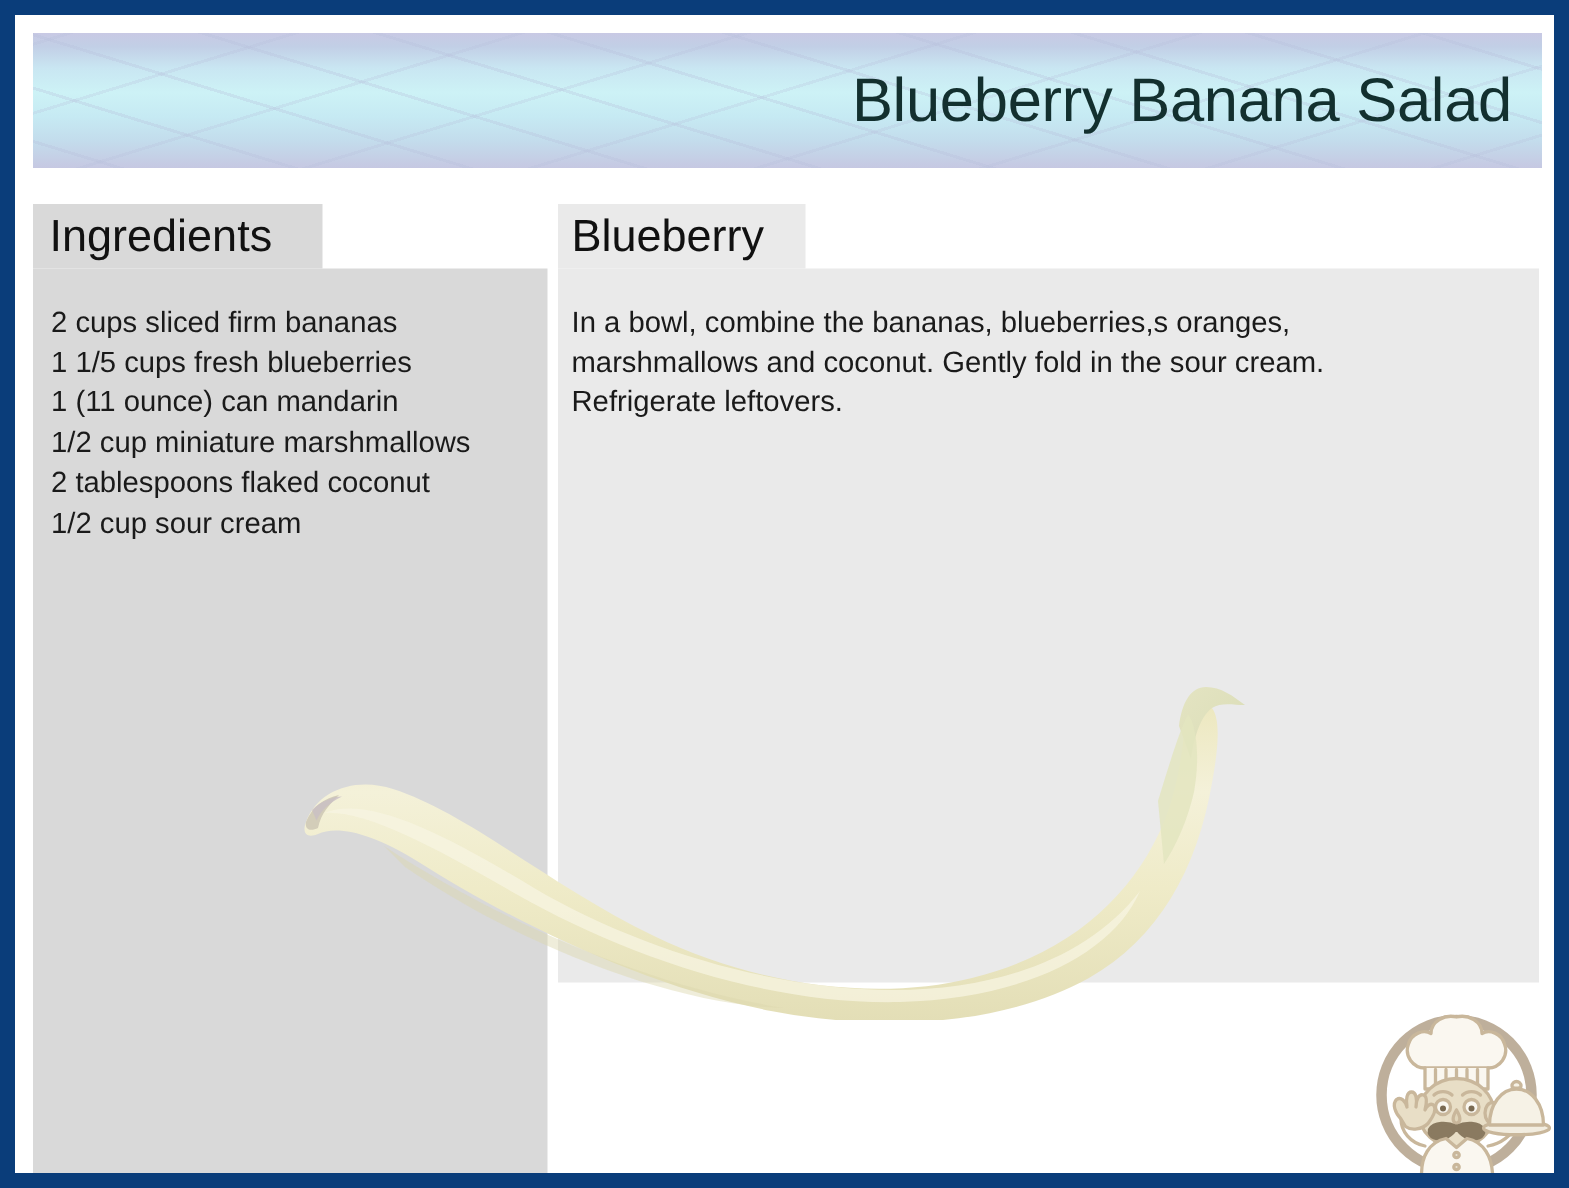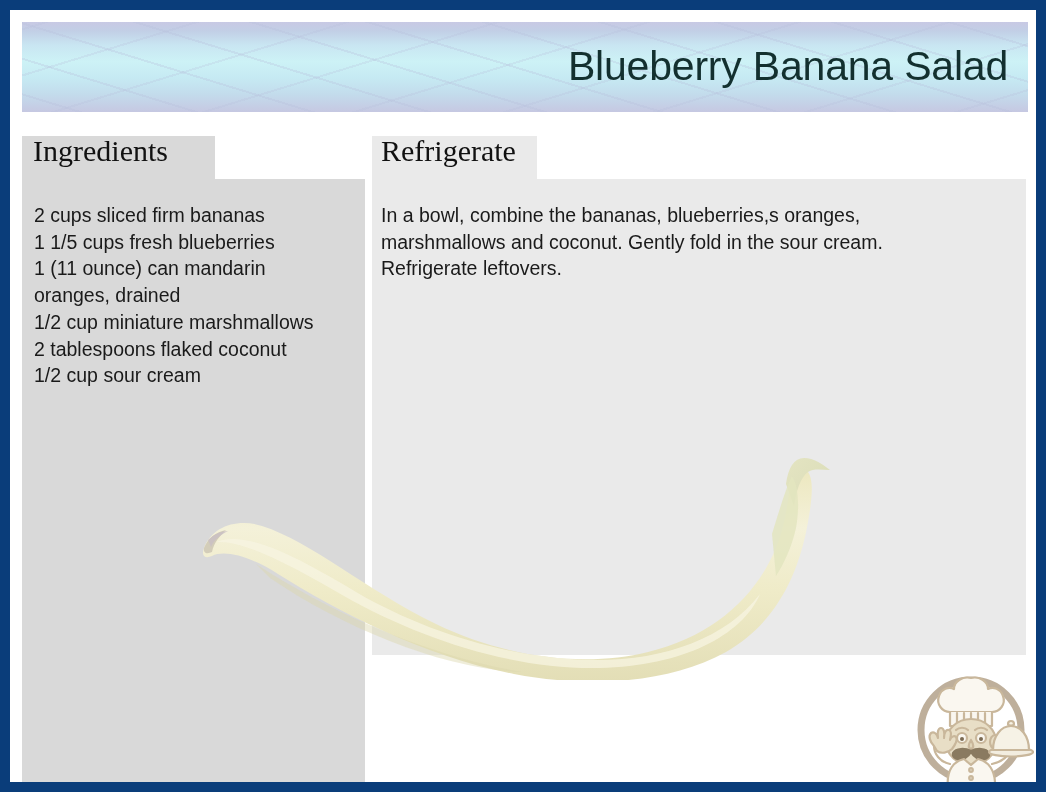--- a/index.html
+++ b/index.html
@@ -71,21 +71,21 @@
 
   
   .panel {
     position: absolute;
     box-sizing: border-box;
   }
   .panel-head {
     position: absolute;
     box-sizing: border-box;
     display: flex;
-    font-family: Liberation Serif, serif;
+    align-items: center;
   }
   .panel-head-label {
     font-size: 30px;
     color: #111111;
     line-height: 1;
     white-space: nowrap;
   }
 
   
   .ing-head {
@@ -173,29 +173,28 @@
 
   <div class="panel-head ing-head">
     <span class="panel-head-label">Ingredients</span>
   </div>
 
   <div class="panel ing-body">
     <div class="ing-list">
       <div>2 cups sliced firm bananas</div>
       <div>1 1/5 cups fresh blueberries</div>
       <div>1 (11 ounce) can mandarin</div>
-      <div>oranges, drained</div>
       <div>1/2 cup miniature marshmallows</div>
       <div>2 tablespoons flaked coconut</div>
       <div>1/2 cup sour cream</div>
     </div>
   </div>
 
   <div class="panel-head dir-head">
-    <span class="panel-head-label">Refrigerate</span>
+    <span class="panel-head-label">Blueberry</span>
   </div>
 
   <div class="panel dir-body">
     <div class="dir-text">In a bowl, combine the bananas, blueberries,s oranges, marshmallows and coconut. Gently fold in the sour cream. Refrigerate leftovers.</div>
   </div>
 
   <div class="banana-wrap">
     <svg viewBox="0 0 660 250" xmlns="http://www.w3.org/2000/svg">
       <defs>
         <linearGradient id="bananaGrad" x1="0" y1="0" x2="0" y2="1">

